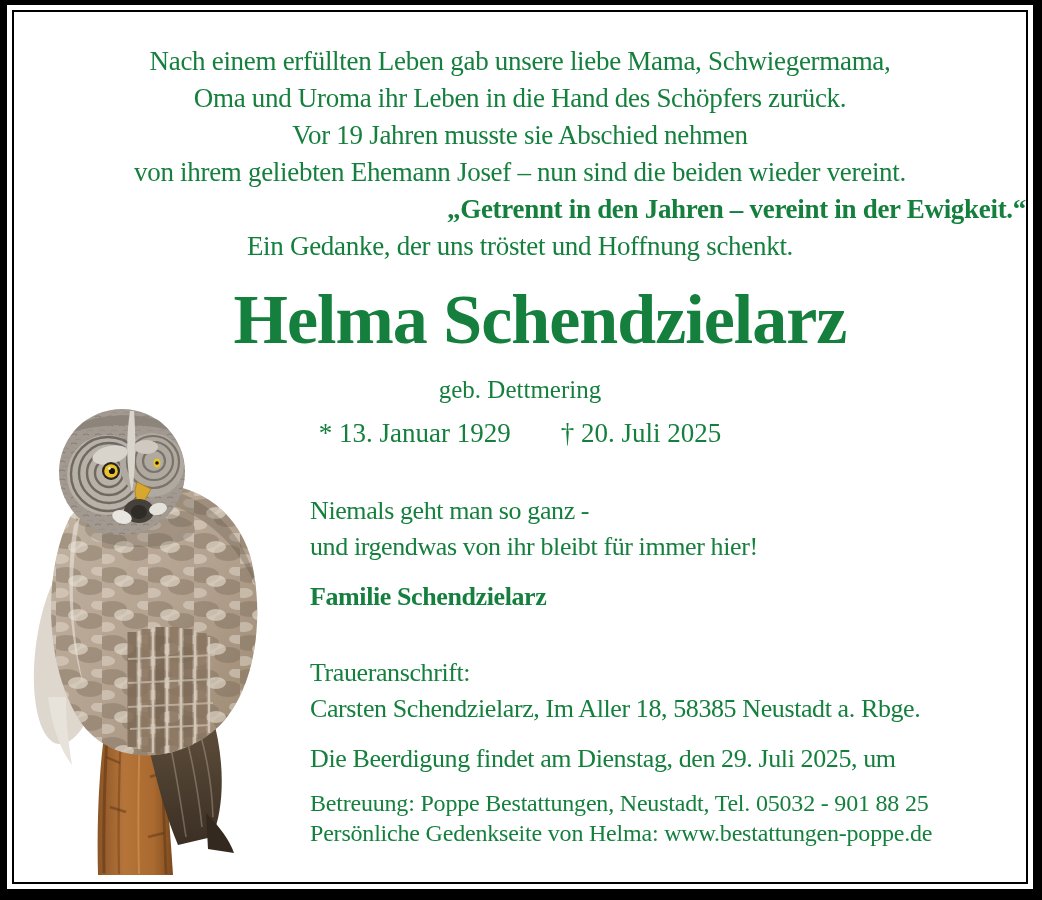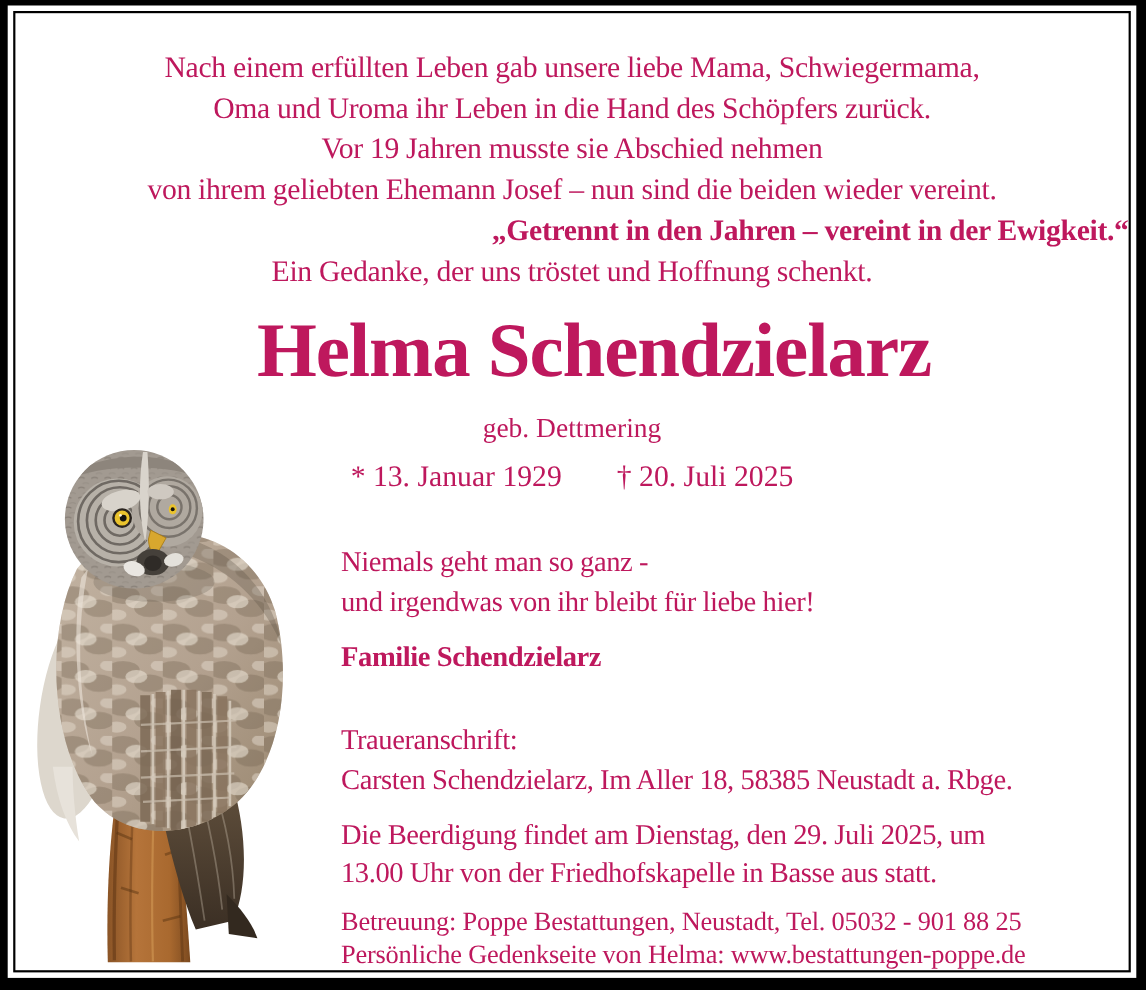--- a/index.html
+++ b/index.html
@@ -2,21 +2,21 @@
 <html lang="de"><head>
 <meta charset="utf-8">
 <style>
   html,body{margin:0;padding:0;background:#e9e9e9;}
   .page{
     position:relative;
     width:1042px;height:900px;
     background:#000;
     box-sizing:border-box;
     font-family:"Liberation Serif", serif;
-    color:#be185d;
+    color:#15803d;
     overflow:hidden;
   }
   .mat{
     position:absolute;left:7px;top:5px;right:9px;bottom:11px;
     background:#fff;
     box-sizing:border-box;
     padding:5px;
   }
   .inner{
     position:relative;
@@ -88,33 +88,32 @@
 
         <div class="maiden centered">geb. Dettmering</div>
 
         <div class="dates centered">
           <span class="birth">* 13. Januar 1929</span><span>† 20. Juli 2025</span>
         </div>
 
         <div class="column">
           <div class="verse block">
             <span class="line">Niemals geht man so ganz -</span>
-            <span class="line">und irgendwas von ihr bleibt für liebe hier!</span>
+            <span class="line">und irgendwas von ihr bleibt für immer hier!</span>
           </div>
 
           <div class="signature block">Familie Schendzielarz</div>
 
           <div class="address block">
             <span class="line">Traueranschrift:</span>
             <span class="line">Carsten Schendzielarz, Im Aller 18, 58385 Neustadt a. Rbge.</span>
           </div>
 
           <div class="funeral block">
             <span class="line">Die Beerdigung findet am Dienstag, den 29. Juli 2025, um</span>
-            <span class="line">13.00 Uhr von der Friedhofskapelle in Basse aus statt.</span>
           </div>
 
           <div class="care block">
             <span class="line">Betreuung: Poppe Bestattungen, Neustadt, Tel. 05032 - 901 88 25</span>
             <span class="line">Persönliche Gedenkseite von Helma: www.bestattungen-poppe.de</span>
           </div>
         </div>
 
         <svg class="owl" viewBox="0 0 270 478" aria-hidden="true">
           <defs>

